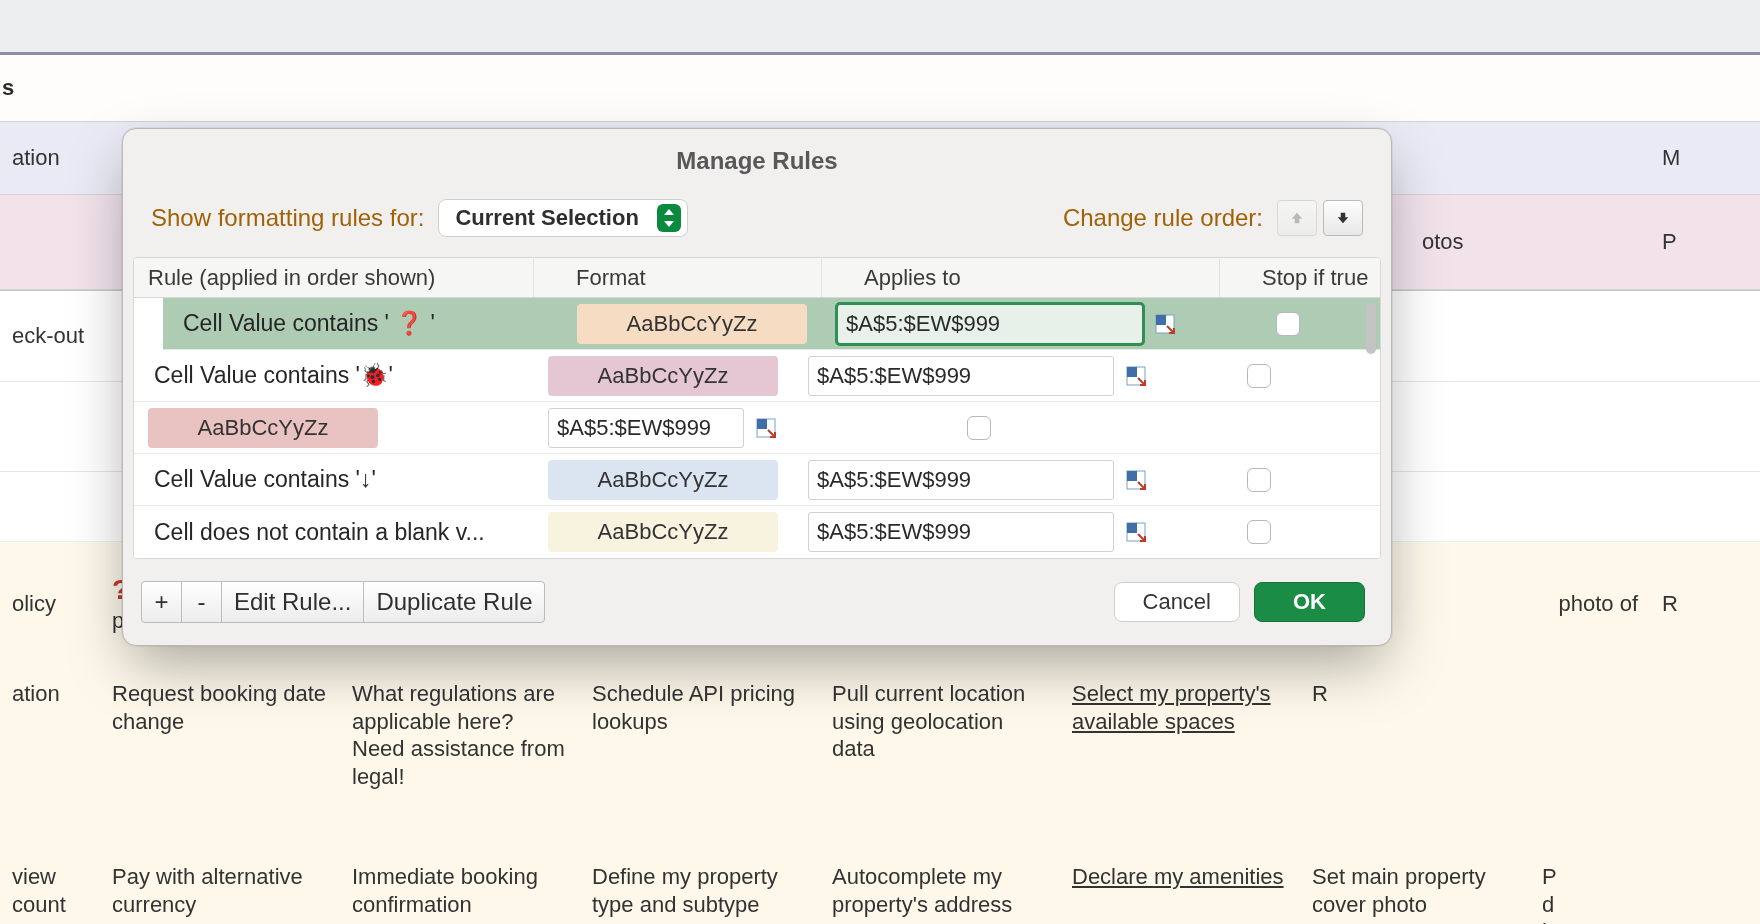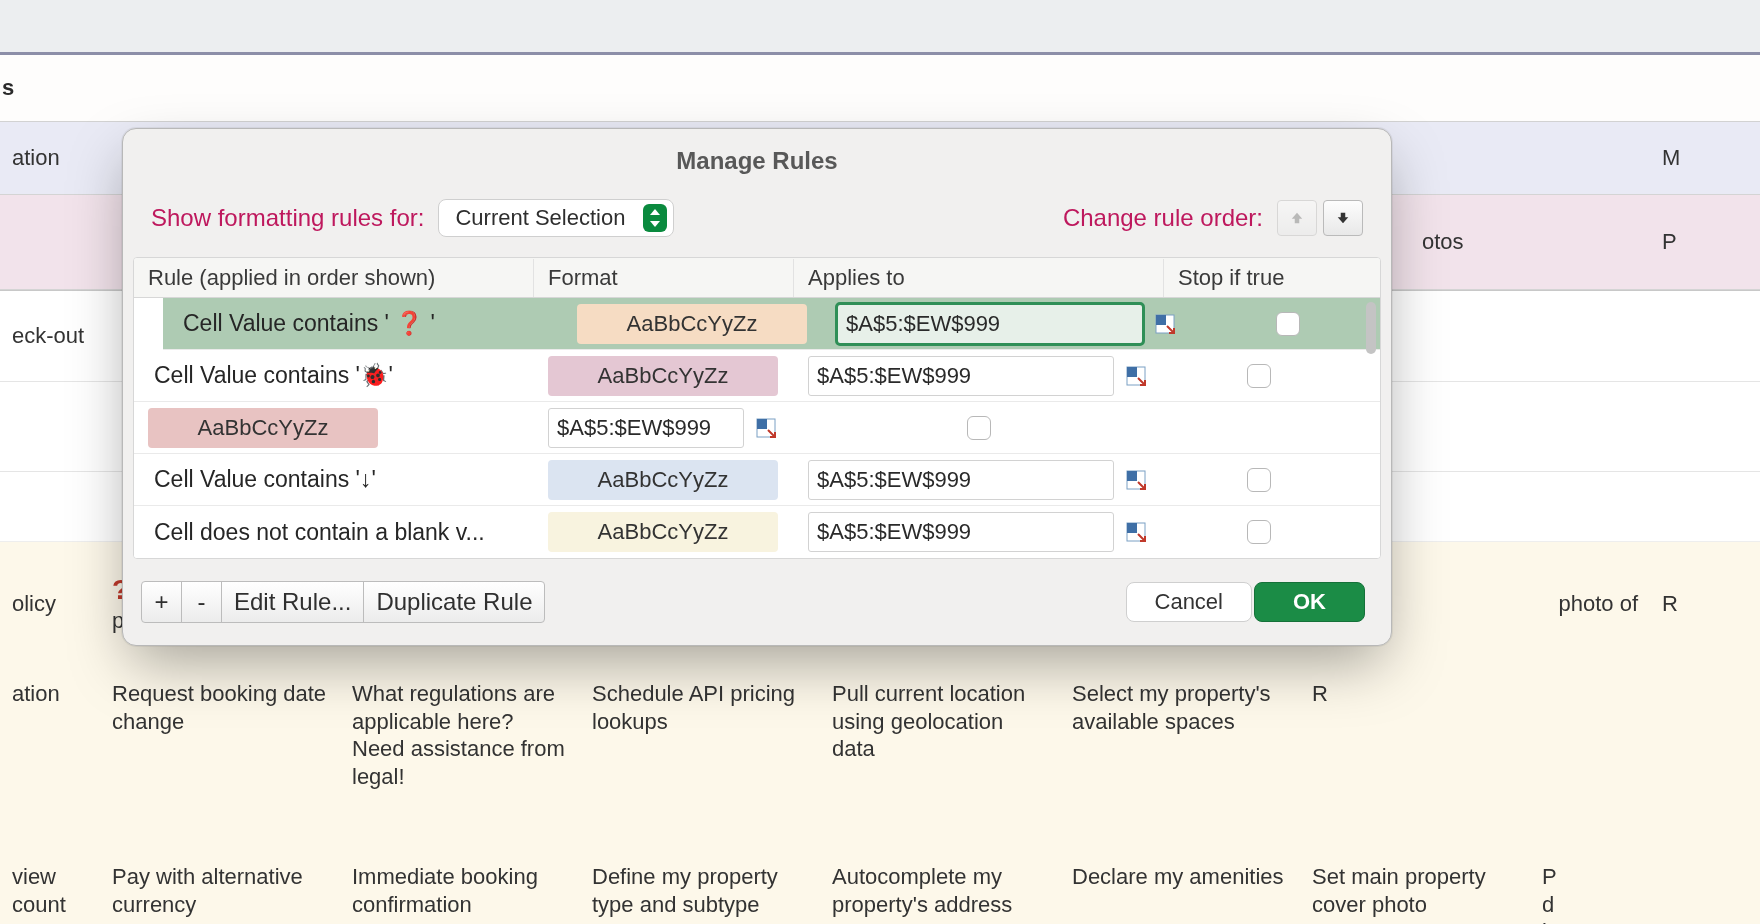--- a/index.html
+++ b/index.html
@@ -44,21 +44,21 @@
     font-size: 22px;
     line-height: 1.25;
     white-space: normal;
     flex: 0 0 auto;
   }
   .bg-cell.col0  { width: 100px; }
   .bg-cell.col00 { width: 120px; }
   .bg-cell.colA  { width: 240px; }
   .bg-cell.colB  { width: 240px; }
   .bg-cell.colC  { width: 240px; }
-  .bg-cell.colD  { width: 240px; }
+  .bg-cell.colD  { width: 240px; text-decoration: underline; }
   .bg-cell.colE  { width: 230px; }
   .bg-cell.colF  { width: 240px; }
   .bg-cell.colG  { width: 60px;  }
 
   .bg-header-block {
     background: #e9eaf5;
     border-bottom: 1px solid #c8c8c8;
   }
   .bg-header-purple-row {
     height: 72px;
@@ -106,30 +106,31 @@
     padding: 18px 0 14px;
   }
   .dialog-toolbar {
     display: flex;
     align-items: center;
     padding: 10px 28px 20px;
     gap: 14px;
   }
   .toolbar-label {
     font-size: 24px;
-    color: #be185d;
+    color: #a16207;
   }
   .select-wrap {
     display: inline-flex;
     align-items: center;
     background: #ffffff;
     border: 1px solid #cfcfcf;
     border-radius: 8px;
     padding: 4px 6px 4px 16px;
     height: 38px;
+    font-weight: bold;
   }
   .select-wrap span {
     font-size: 22px;
     color: #2e2e2e;
     padding-right: 18px;
   }
   .stepper-chip {
     width: 24px;
     height: 28px;
     background: #0a8a3e;
@@ -180,20 +181,21 @@
   }
   .rules-header, .rule-row {
     display: grid;
     grid-template-columns: 400px 260px 370px 190px;
     align-items: center;
   }
   .rules-header {
     background: #f6f6f4;
     border-bottom: 1px solid #d7d7d7;
     height: 40px;
+    gap: 28px;
   }
   .rules-header > div {
     padding: 6px 14px;
     font-size: 22px;
     color: #3a3a3a;
     border-right: 1px solid #e2e2e2;
   }
   .rules-header > div:last-child { border-right: none; }
 
   .rule-row {
@@ -317,21 +319,21 @@
     padding: 0 28px;
     border-radius: 8px;
     font-size: 22px;
     font-family: inherit;
     cursor: pointer;
   }
   .btn-cancel {
     background: #ffffff;
     border: 1px solid #cfcfcf;
     color: #333;
-    margin-right: 2px;
+    margin-right: 14px;
   }
   .btn-ok {
     background: #1b8c46;
     border: 1px solid #157139;
     color: #ffffff;
     font-weight: 600;
     padding: 0 38px;
   }
 </style>
 </head>

